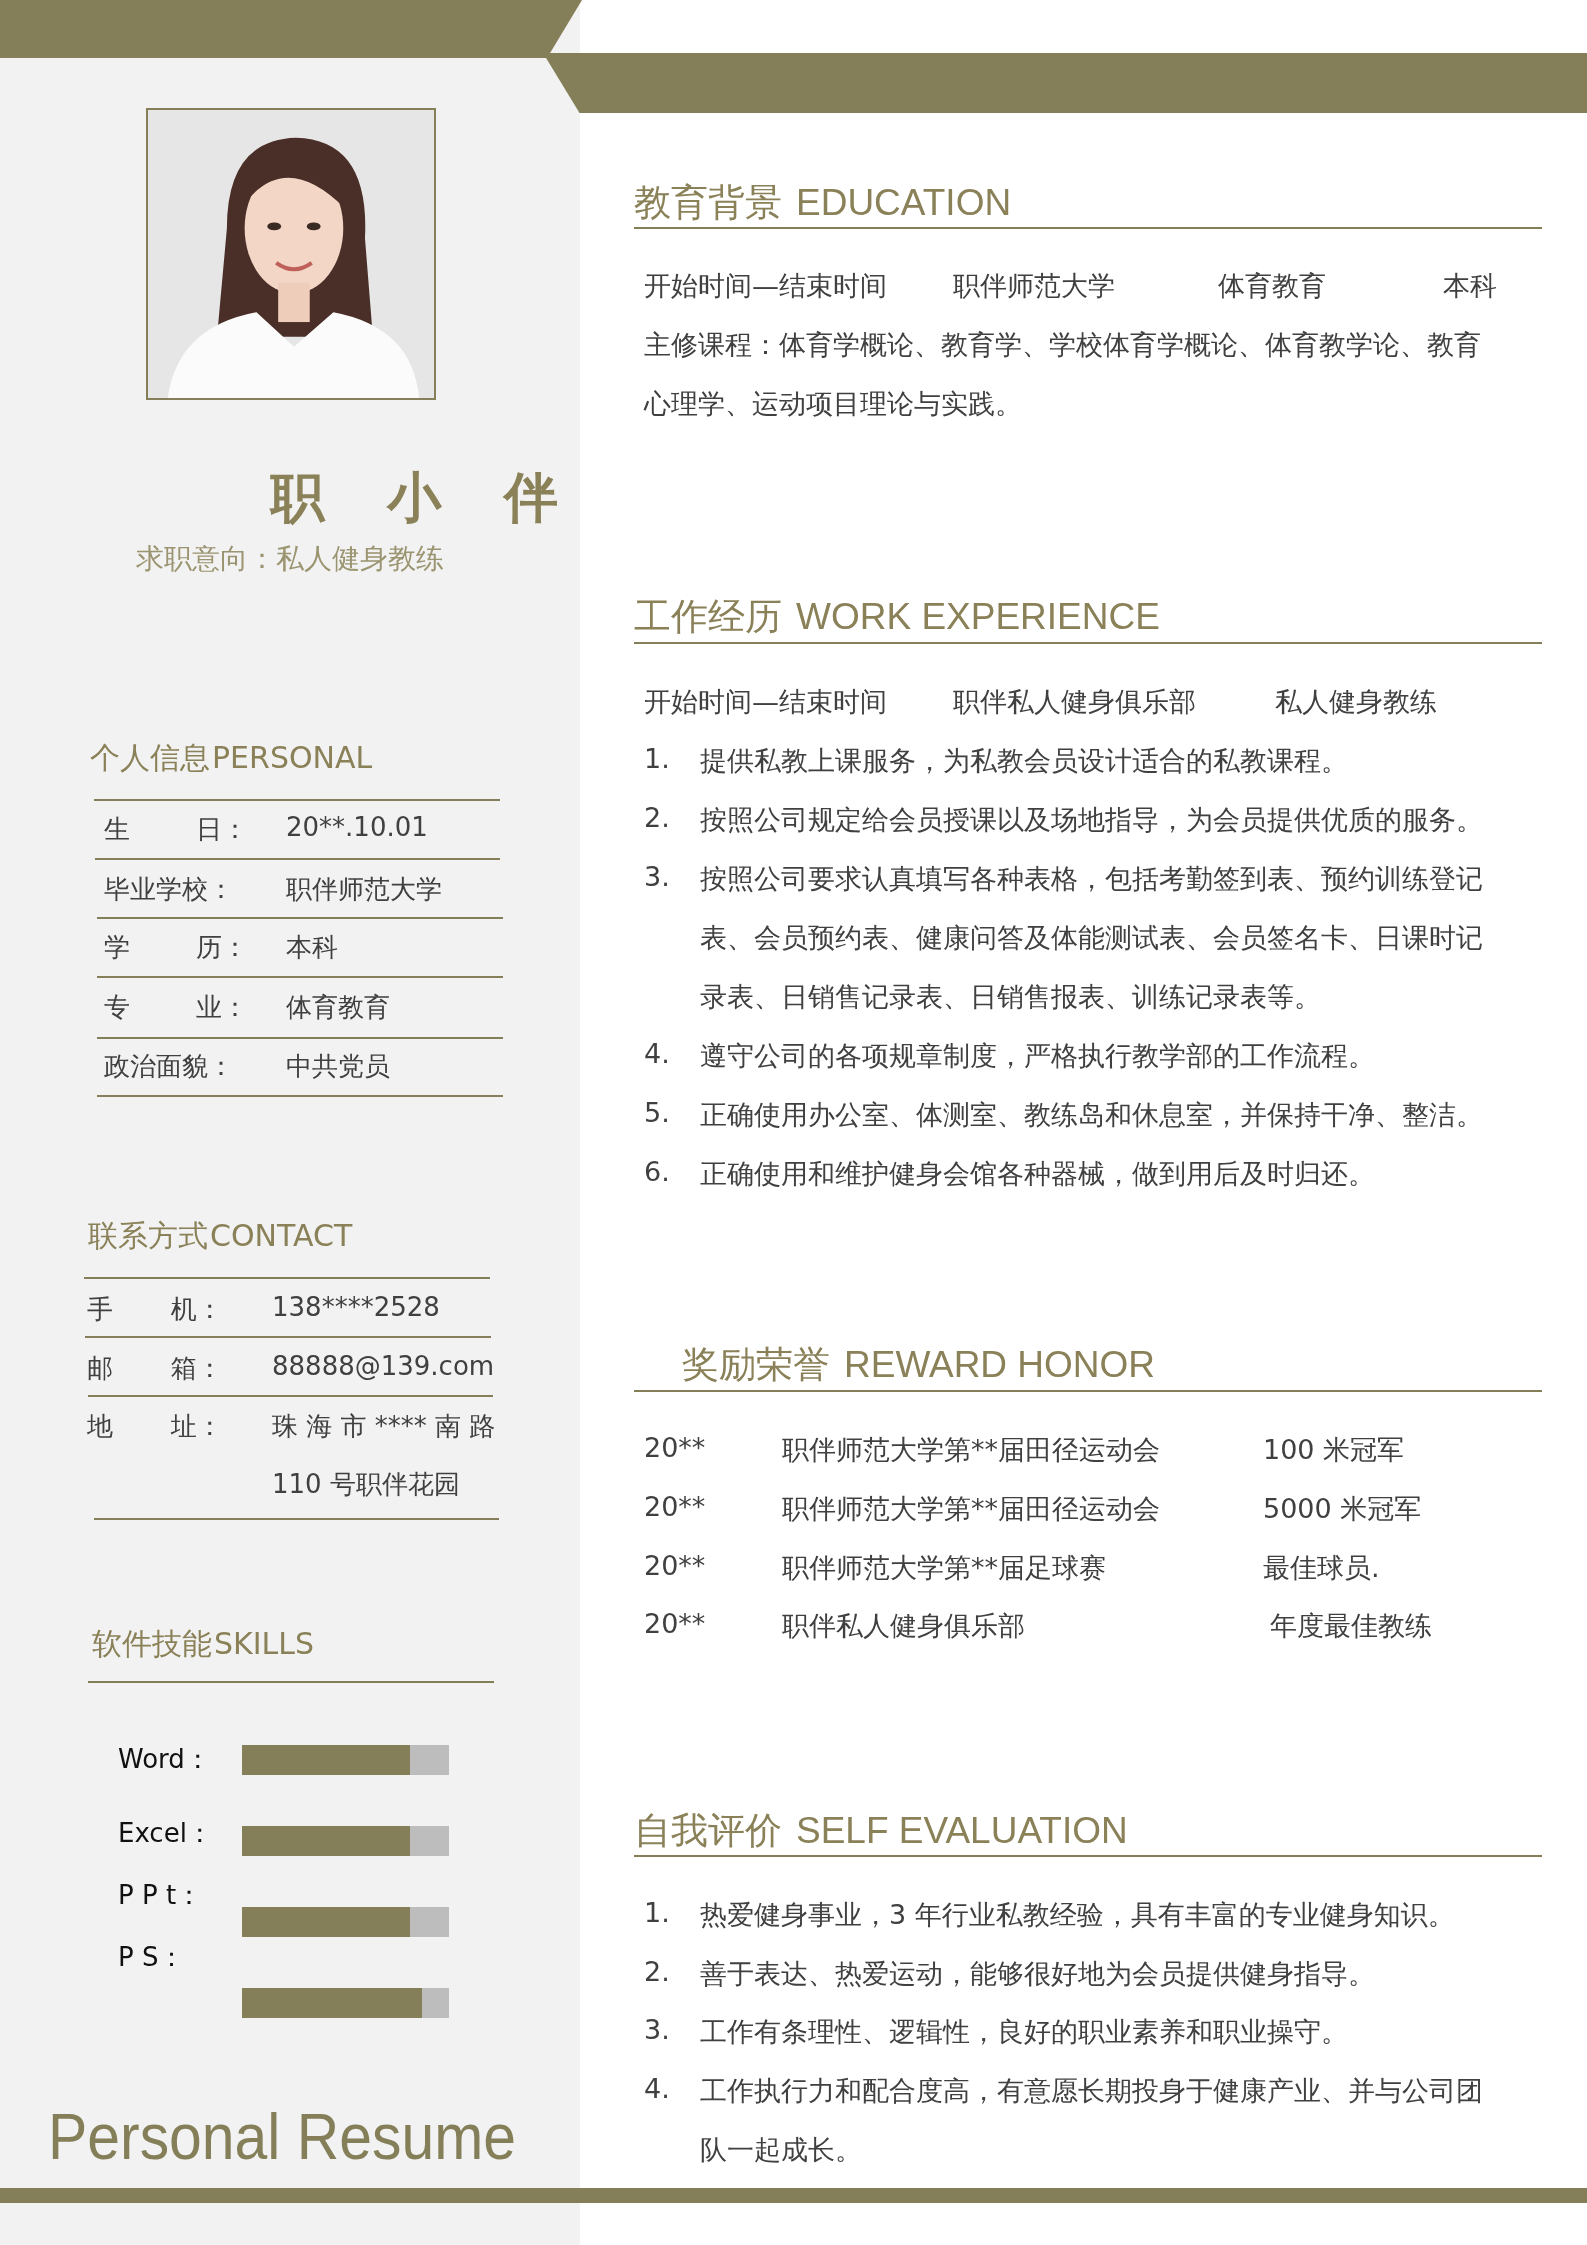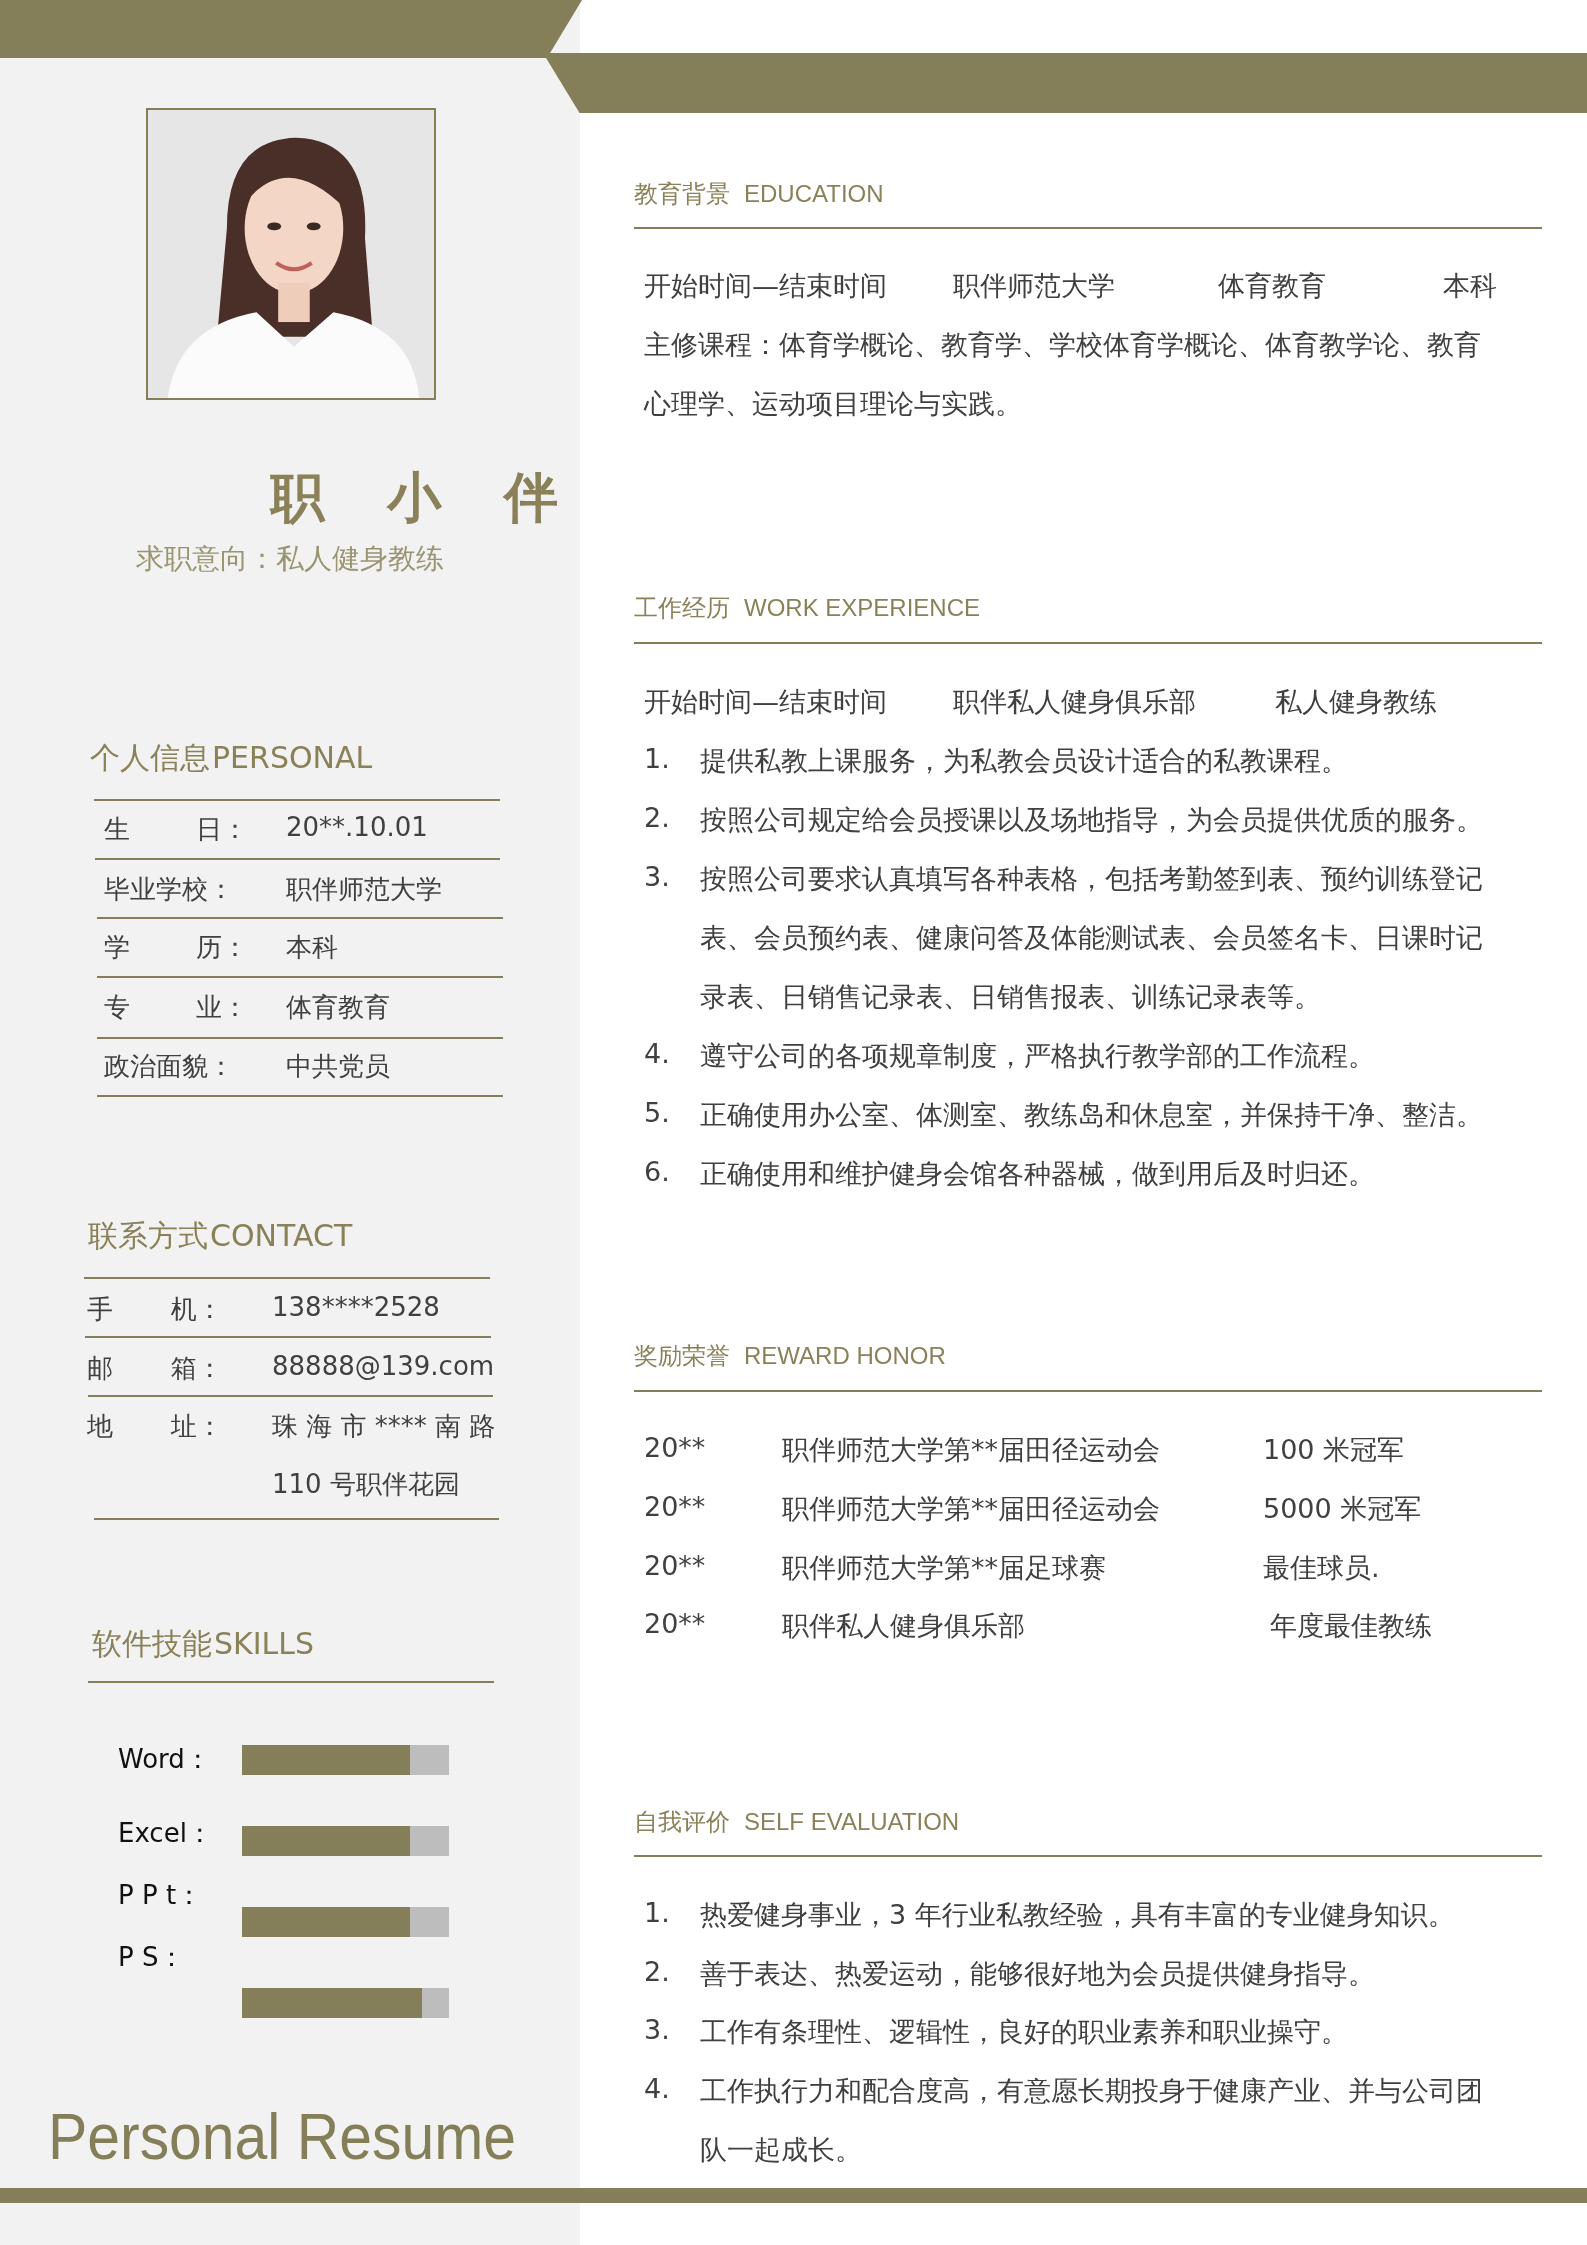--- a/index.html
+++ b/index.html
@@ -16,21 +16,21 @@
   .side-title{position:absolute;font-size:30px;color:#8a8158;}
   .side-title .en{margin-left:2px;}
   .rule{position:absolute;height:2px;background:#847f58;}
   .kv{position:absolute;font-size:26px;color:#404040;}
   .kv .k{position:absolute;left:0;white-space:pre;}
   .kv .v{position:absolute;white-space:nowrap;}
   .skill-label{position:absolute;font-size:26px;color:#111;}
   .skill-bar{position:absolute;left:242px;width:207px;height:30px;background:#bdbdbd;}
   .skill-fill{height:100%;background:#847f58;}
   .footer-title{position:absolute;left:48px;top:2100px;font-size:64px;color:#847f58;font-family:"Liberation Sans","DejaVu Sans",sans-serif;transform:scaleX(0.92);transform-origin:left;}
-  .main-title{position:absolute;left:634px;font-size:24px;color:#8a8158;}
+  .main-title{position:absolute;left:634px;font-size:37px;color:#8a8158;}
   .main-title .en{margin-left:14px;font-family:"Liberation Sans",sans-serif;}
   .main-rule{position:absolute;left:634px;width:908px;height:2px;background:#847f58;}
   .line{position:absolute;font-size:27px;color:#404040;white-space:nowrap;}
   .num{position:absolute;left:644px;font-size:27px;color:#404040;}
   .item{position:absolute;left:700px;font-size:27px;color:#404040;white-space:nowrap;}
 </style>
 </head>
 <body>
 
 <div class="sidebar"></div>
@@ -160,21 +160,21 @@
 <div class="item" style="top:861px;">按照公司要求认真填写各种表格，包括考勤签到表、预约训练登记</div>
 <div class="item" style="top:920px;">表、会员预约表、健康问答及体能测试表、会员签名卡、日课时记</div>
 <div class="item" style="top:979px;">录表、日销售记录表、日销售报表、训练记录表等。</div>
 <div class="num" style="top:1038px;">4.</div>
 <div class="item" style="top:1038px;">遵守公司的各项规章制度，严格执行教学部的工作流程。</div>
 <div class="num" style="top:1097px;">5.</div>
 <div class="item" style="top:1097px;">正确使用办公室、体测室、教练岛和休息室，并保持干净、整洁。</div>
 <div class="num" style="top:1156px;">6.</div>
 <div class="item" style="top:1156px;">正确使用和维护健身会馆各种器械，做到用后及时归还。</div>
 
-<div class="main-title" style="top:1340px;">
+<div class="main-title" style="top:1340px;margin-left:48px;">
   <span>奖励荣誉</span><span class="en">REWARD HONOR</span>
 </div>
 <div class="main-rule" style="top:1390px;"></div>
 
 <div class="line" style="left:644px;top:1432px;">20**</div>
 <div class="line" style="left:782px;top:1432px;">职伴师范大学第**届田径运动会</div>
 <div class="line" style="left:1263px;top:1432px;">100 米冠军</div>
 
 <div class="line" style="left:644px;top:1491px;">20**</div>
 <div class="line" style="left:782px;top:1491px;">职伴师范大学第**届田径运动会</div>

